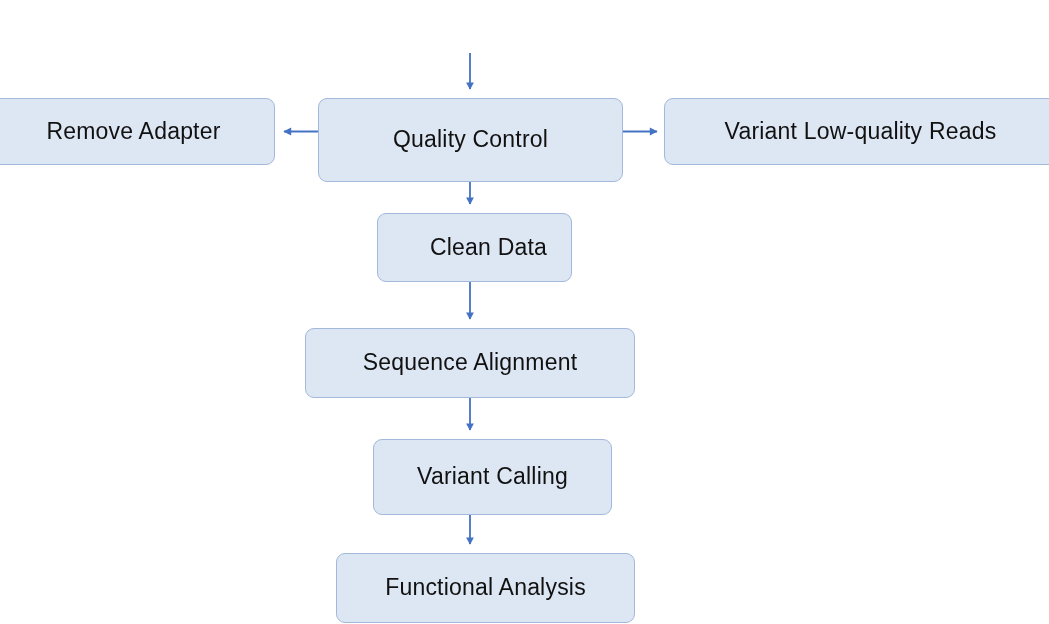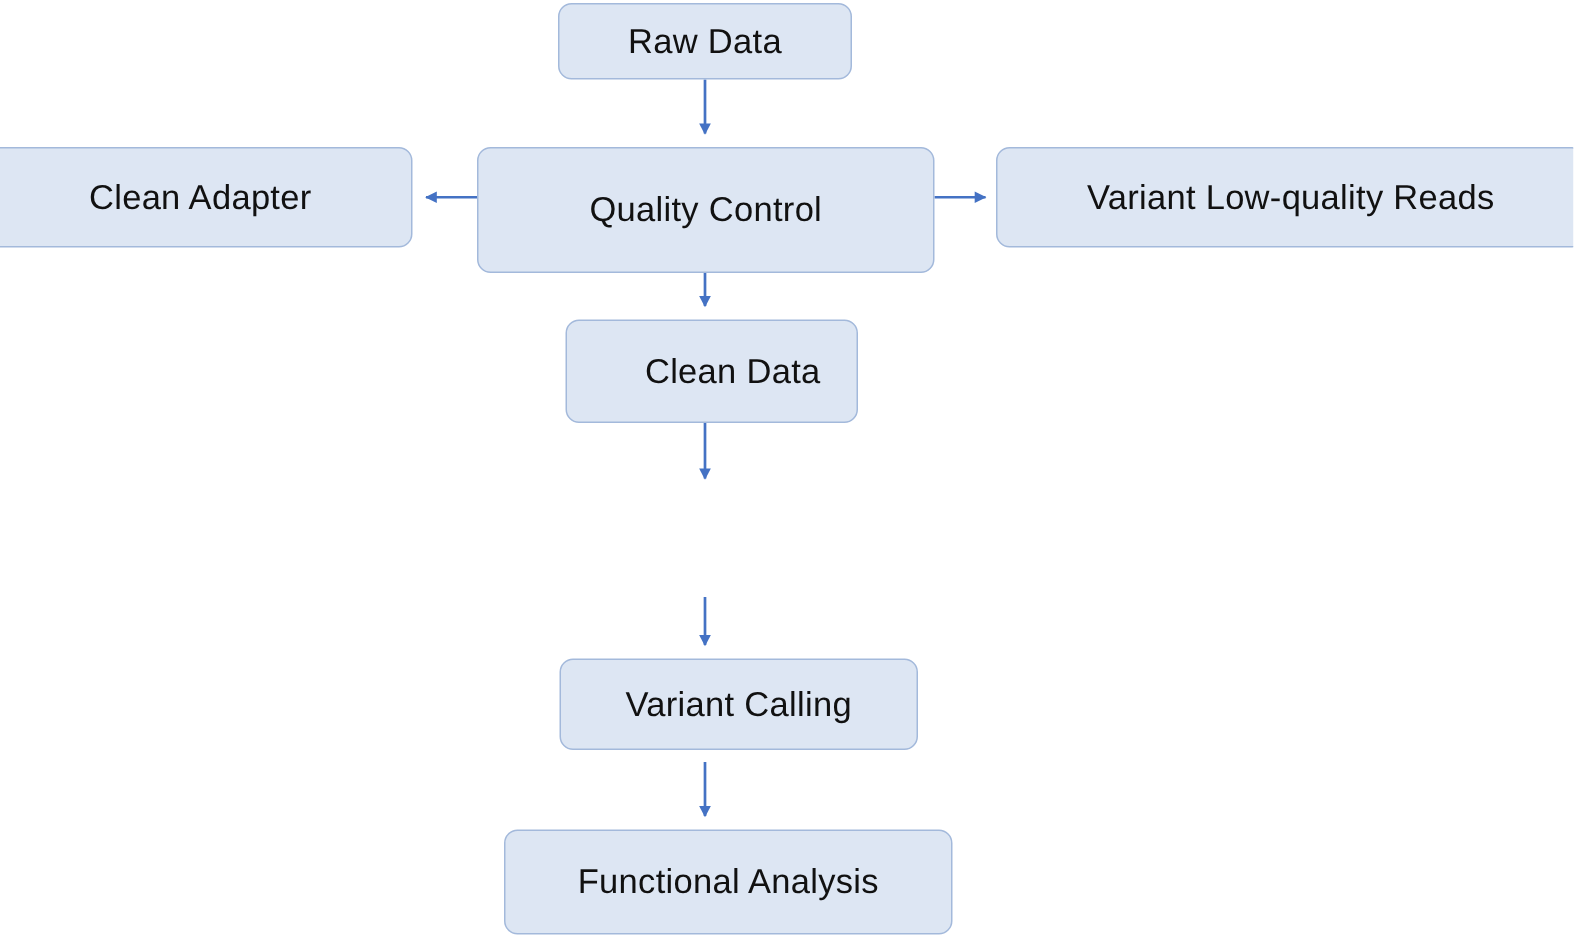--- a/index.html
+++ b/index.html
@@ -47,21 +47,21 @@
     display: block;
     padding: 0 6px;
   }
   
   .n-raw-data            { left: 372px; top: 2px;   width: 196px; height: 51px; }
   .n-remove-adapter      { left: -8px;  top: 98px;  width: 283px; height: 67px; }
   .n-quality-control     { left: 318px; top: 98px;  width: 305px; height: 84px; }
   .n-remove-lowquality   { left: 664px; top: 98px;  width: 393px; height: 67px; }
   .n-clean-data          { left: 377px; top: 213px; width: 195px; height: 69px; padding-left: 28px; }
   .n-sequence-alignment  { left: 305px; top: 328px; width: 330px; height: 70px; }
-  .n-variant-calling     { left: 373px; top: 439px; width: 239px; height: 61px; align-items: center; }
+  .n-variant-calling     { left: 373px; top: 439px; width: 239px; height: 76px; align-items: center; }
   .n-functional-analysis { left: 336px; top: 553px; width: 299px; height: 70px; }
 </style>
 </head>
 <body>
 
 <div id="canvas">
 
   <svg class="edges" viewBox="0 0 1049 624" xmlns="http://www.w3.org/2000/svg">
     <defs>
       <marker id="arrow-down" markerWidth="9" markerHeight="9" refX="4.5" refY="7.4" orient="0" markerUnits="userSpaceOnUse">
@@ -83,40 +83,40 @@
 
     <line x1="470" y1="165" x2="470" y2="204" stroke="#4472c4" stroke-width="1.8" marker-end="url(#arrow-down)"></line>
 
     <line x1="470" y1="282" x2="470" y2="319" stroke="#4472c4" stroke-width="1.8" marker-end="url(#arrow-down)"></line>
 
     <line x1="470" y1="398" x2="470" y2="430" stroke="#4472c4" stroke-width="1.8" marker-end="url(#arrow-down)"></line>
 
     <line x1="470" y1="508" x2="470" y2="544" stroke="#4472c4" stroke-width="1.8" marker-end="url(#arrow-down)"></line>
   </svg>
 
-  <div class="node n-raw-data">
-    <span class="node-label">Raw Data</span>
-  </div>
 
   <div class="node n-remove-adapter">
-    <span class="node-label">Clean Adapter</span>
+    <span class="node-label">Remove Adapter</span>
   </div>
 
   <div class="node n-quality-control">
     <span class="node-label">Quality Control</span>
   </div>
 
   <div class="node n-remove-lowquality">
     <span class="node-label">Variant Low-quality Reads</span>
   </div>
 
   <div class="node n-clean-data">
     <span class="node-label">Clean Data</span>
   </div>
 
+  <div class="node n-sequence-alignment">
+    <span class="node-label">Sequence Alignment</span>
+  </div>
 
   <div class="node n-variant-calling">
     <span class="node-label">Variant Calling</span>
   </div>
 
   <div class="node n-functional-analysis">
     <span class="node-label">Functional Analysis</span>
   </div>
 
 </div>

